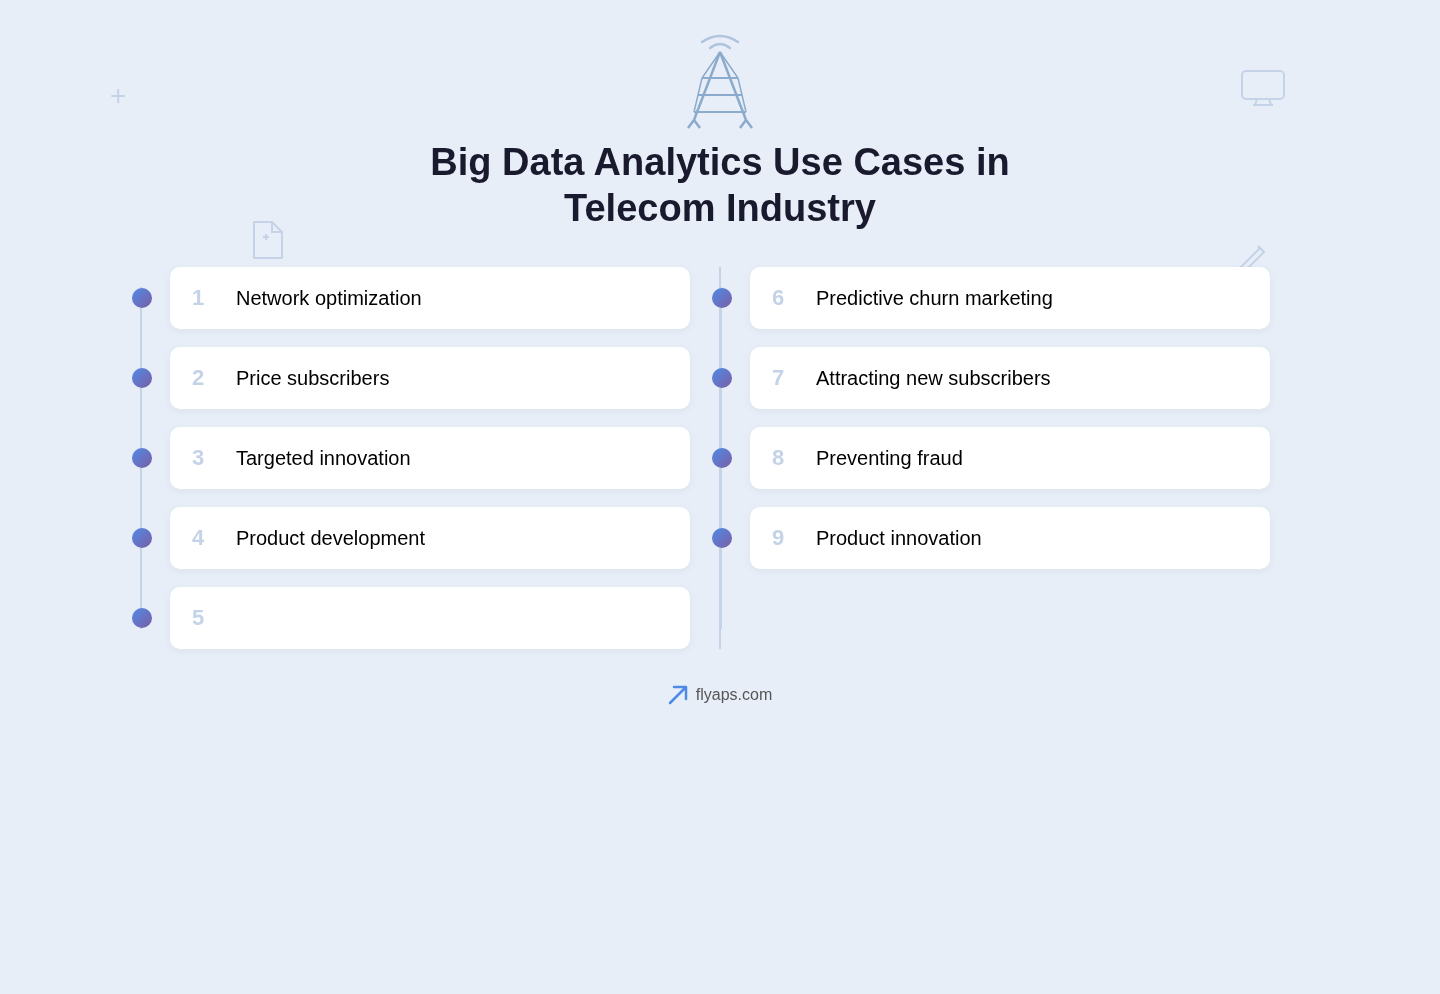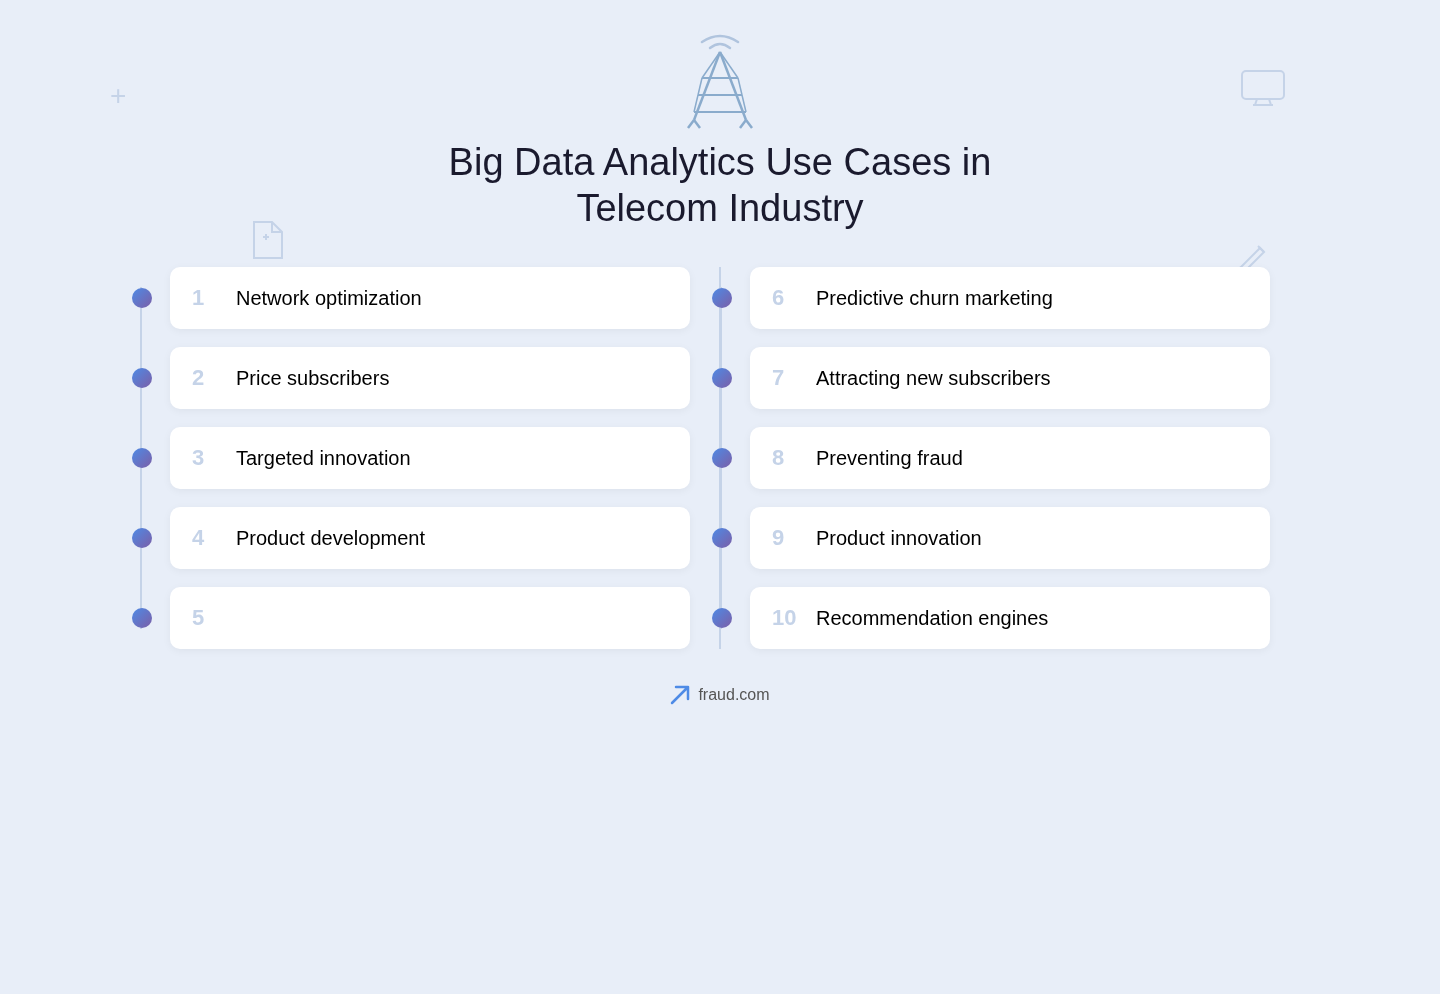--- a/index.html
+++ b/index.html
@@ -61,21 +61,21 @@
     }
 
     .tower-icon {
       width: 80px;
       height: 100px;
       margin-bottom: 10px;
     }
 
     .title {
       font-size: 38px;
-      font-weight: 400;
+      font-weight: 700;
       color: #1a1a2e;
       text-align: center;
       line-height: 1.2;
       margin-bottom: 36px;
       max-width: 600px;
     }
 
     .grid {
       display: grid;
       grid-template-columns: 1fr 1fr;
@@ -305,33 +305,24 @@
     </div>
         <div class="list-item">
       <div class="dot-container">
         <div class="dot"></div>
       </div>
       <div class="item-card">
         <span class="item-number">9</span>
         <span class="item-text">Product innovation</span>
       </div>
     </div>
-        <div class="list-item">
-      <div class="dot-container">
-        <div class="dot"></div>
-      </div>
-      <div class="item-card">
-        <span class="item-number">10</span>
-        <span class="item-text">Recommendation engines</span>
-      </div>
-    </div>
       </div>
 
   </div>
 
   <div class="footer">
     <svg width="20" height="20" viewBox="0 0 20 20" fill="none" xmlns="http://www.w3.org/2000/svg">
       <path d="M2 18L18 2M18 2H6M18 2V14" stroke="#4e8be6" stroke-width="2.5" stroke-linecap="round" stroke-linejoin="round"></path>
     </svg>
-    <span>fraud.com</span>
+    <span>flyaps.com</span>
   </div>
 
 </div>
 
 </body></html>

